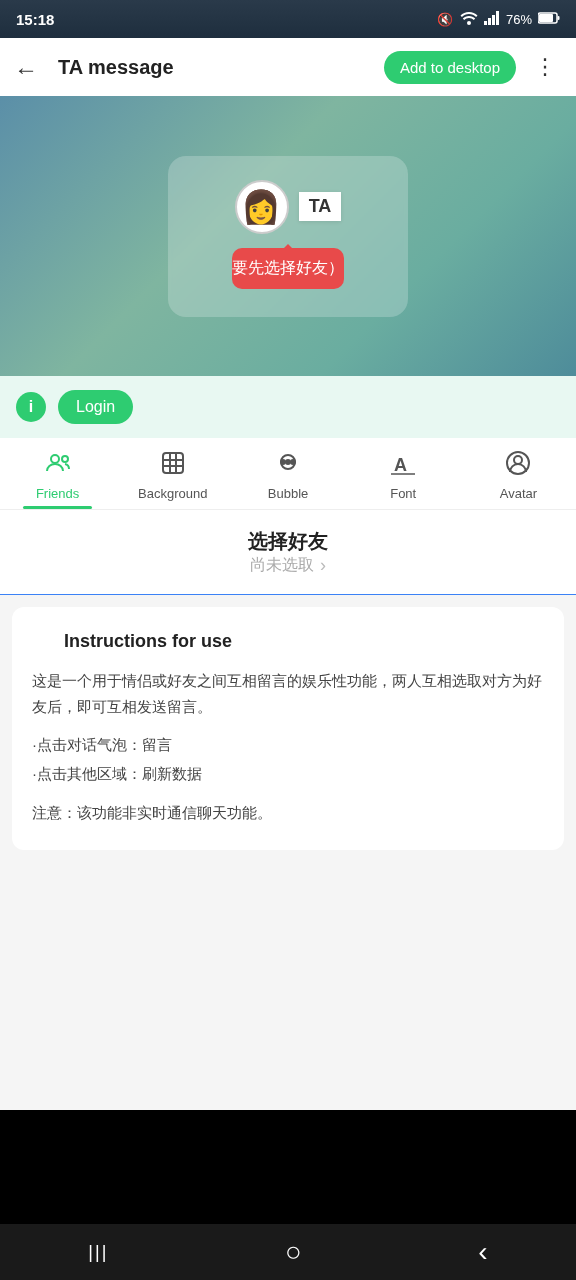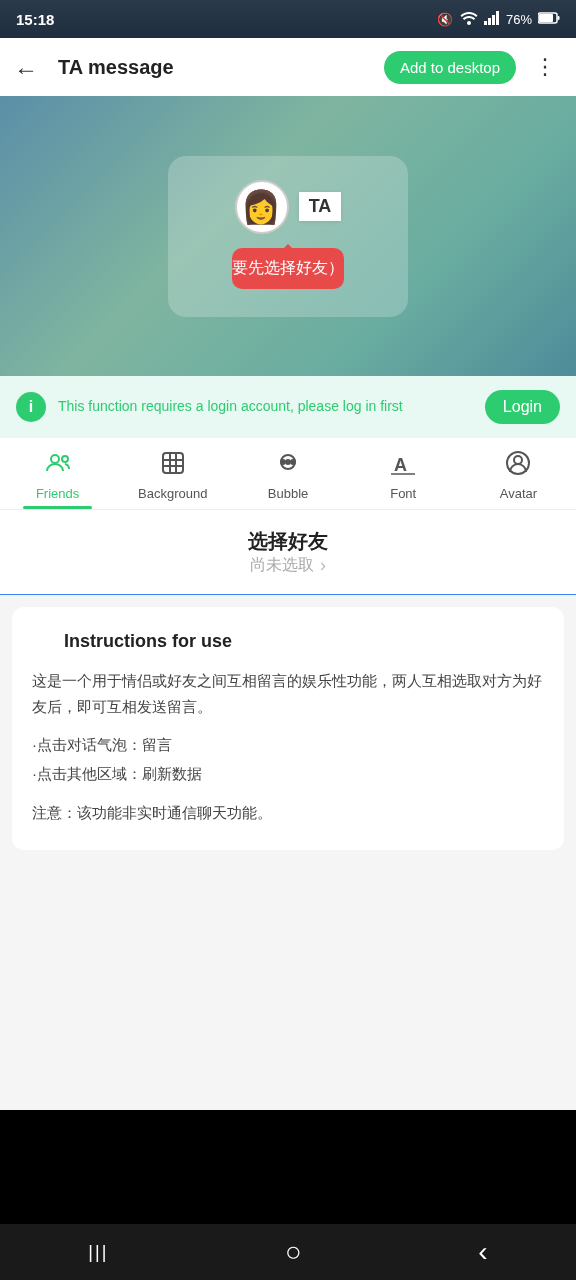--- a/index.html
+++ b/index.html
@@ -360,21 +360,20 @@
         <span class="avatar-girl">👩</span>
       </div>
       <div class="ta-badge">TA</div>
     </div>
     <div class="chat-bubble-red">要先选择好友）</div>
   </div>
 </div>
 
 <div class="login-notice">
   <div class="info-icon">i</div>
-  <span class="notice-text">This function requires a login account, please log in first</span>
   <button class="login-btn">Login</button>
 </div>
 
 <div class="tab-bar">
 
   <div class="tab-item active">
     <span class="tab-icon">
       <svg width="26" height="26" viewBox="0 0 26 26" fill="none" stroke="#2ecc71" stroke-width="2">
         <circle cx="10" cy="9" r="4"></circle>
         <path d="M2 21c0-4 3.6-7 8-7s8 3 8 7"></path>

